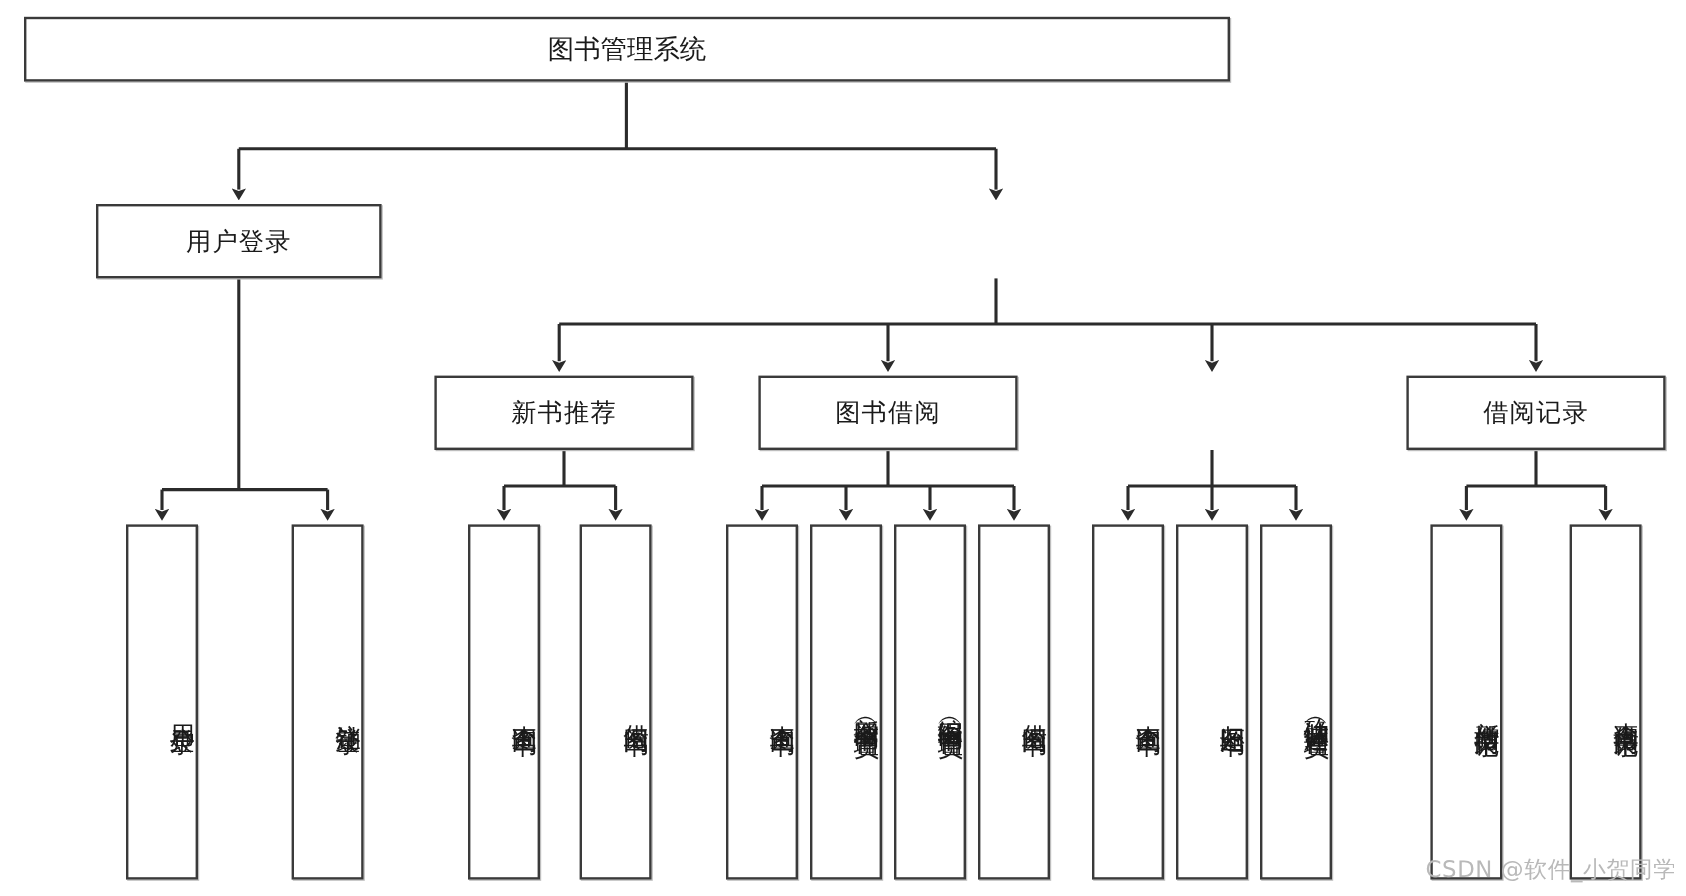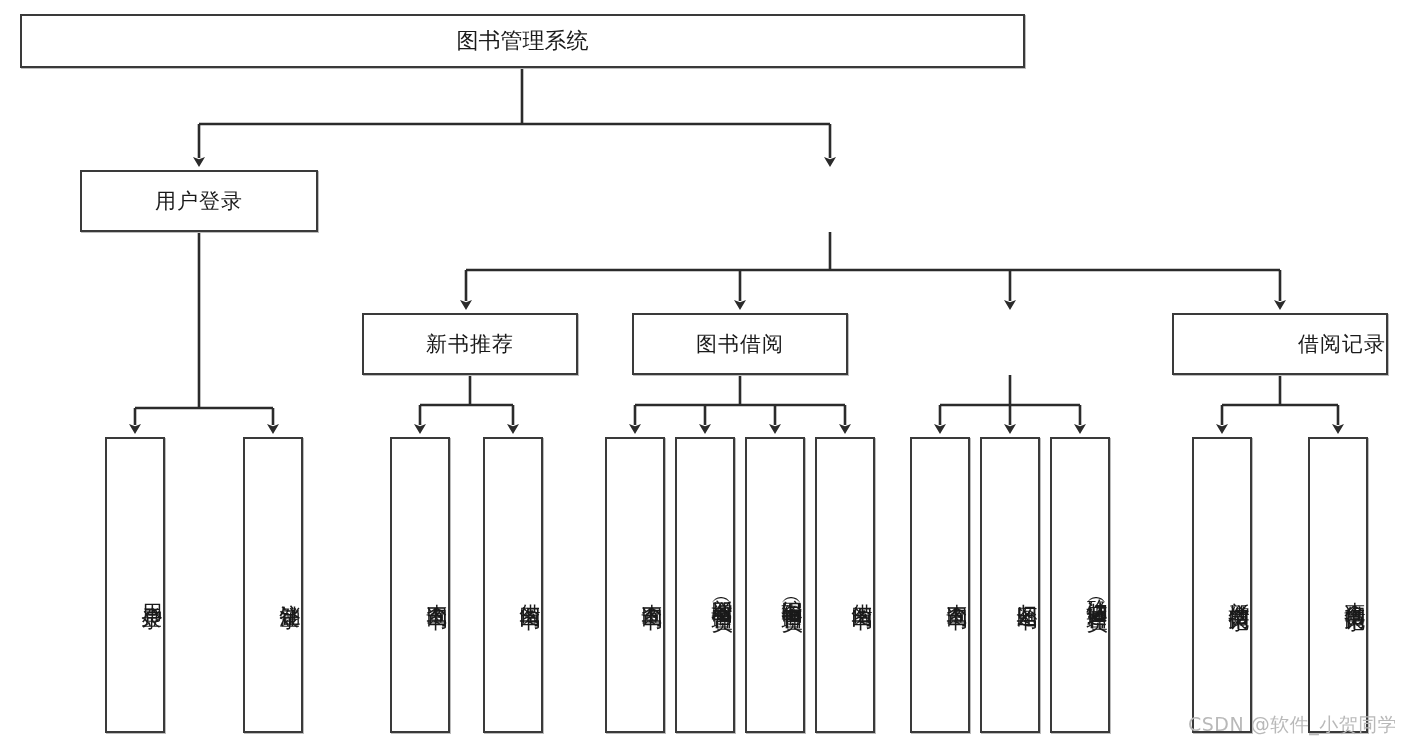--- a/index.html
+++ b/index.html
@@ -130,21 +130,21 @@
   <div class="node h" style="left:80px; top:170px; width:238px; height:62px;">
     <span class="txt">用户登录</span>
   </div>
 
   <div class="node h" style="left:632px; top:313px; width:216px; height:62px;">
     <span class="txt">图书借阅</span>
   </div>
   <div class="node h" style="left:362px; top:313px; width:216px; height:62px;">
     <span class="txt">新书推荐</span>
   </div>
-  <div class="node h" style="left:1172px; top:313px; width:216px; height:62px;justify-content:flex-end;">
+  <div class="node h" style="left:1172px; top:313px; width:216px; height:62px;">
     <span class="txt">借阅记录</span>
   </div>
 
   <div class="node v" style="left:105px; top:437px; width:60px; height:296px;">
     <span class="txt">用户登录</span>
   </div>
   <div class="node v" style="left:243px; top:437px; width:60px; height:296px;">
     <span class="txt">注销登录</span>
   </div>
 

